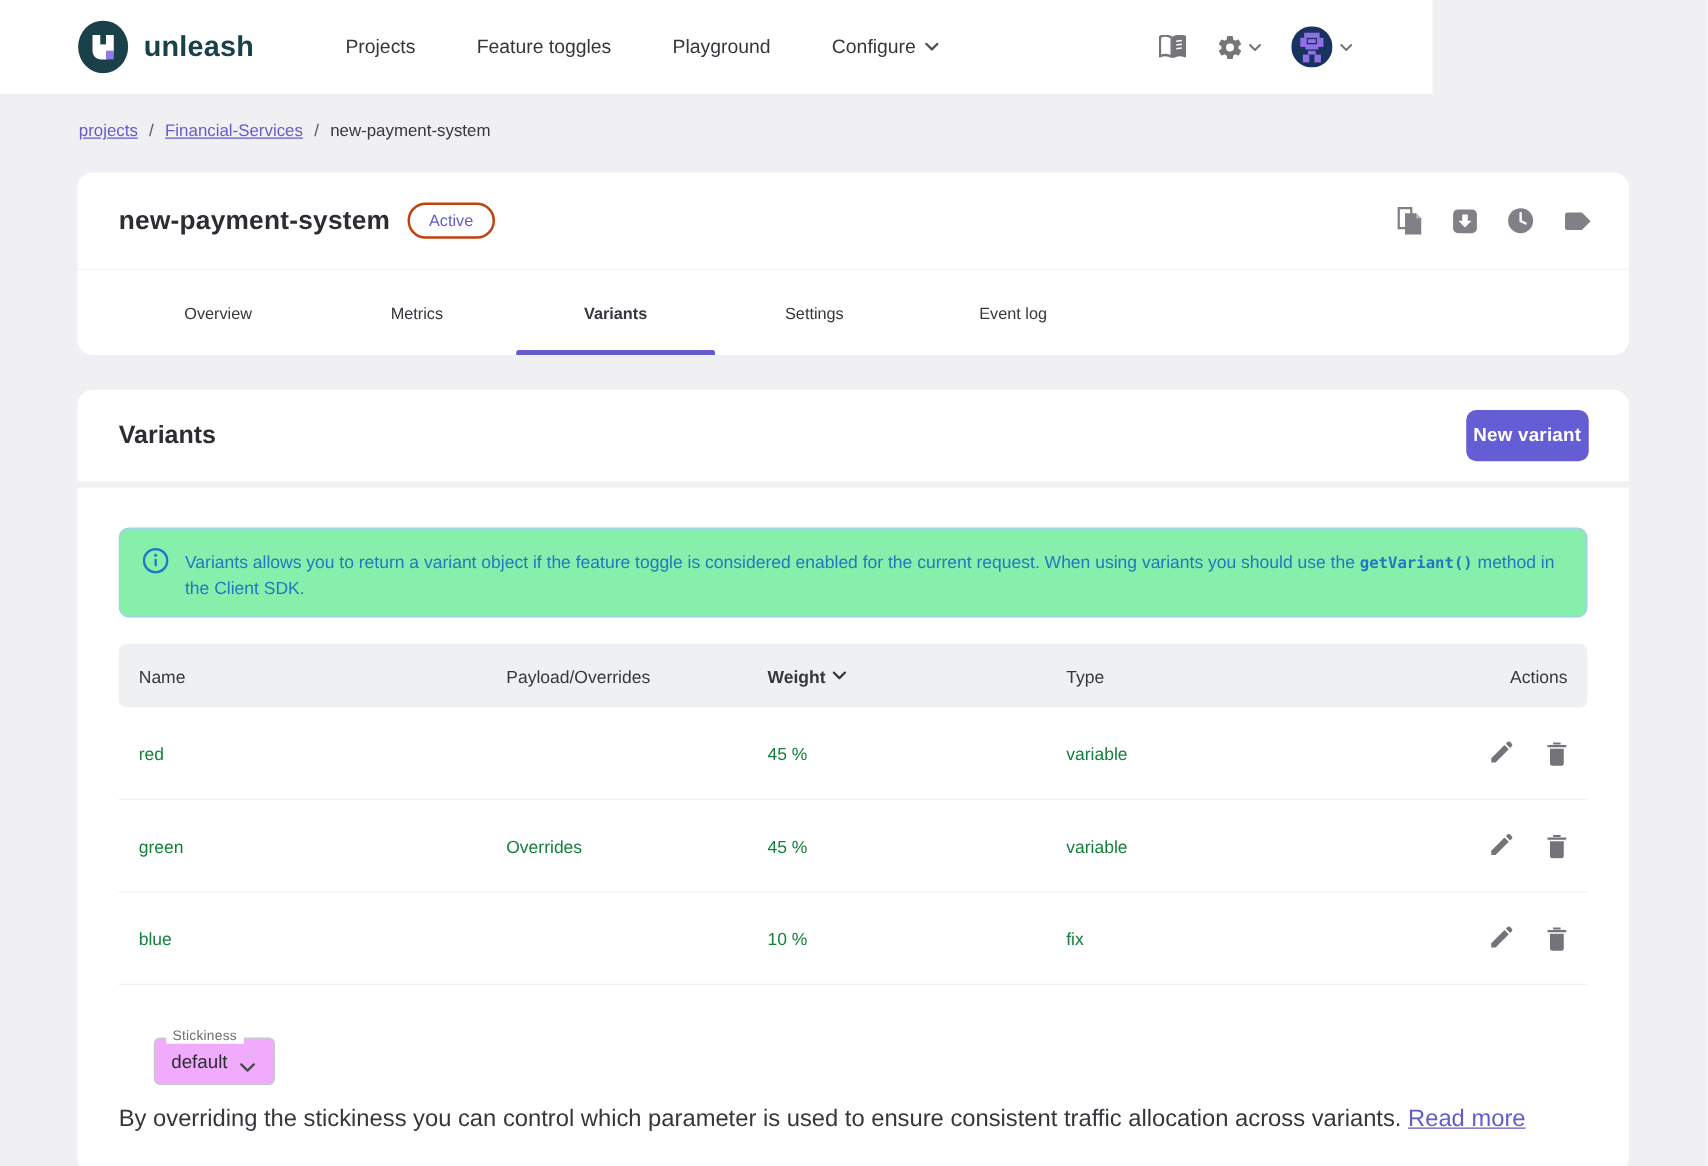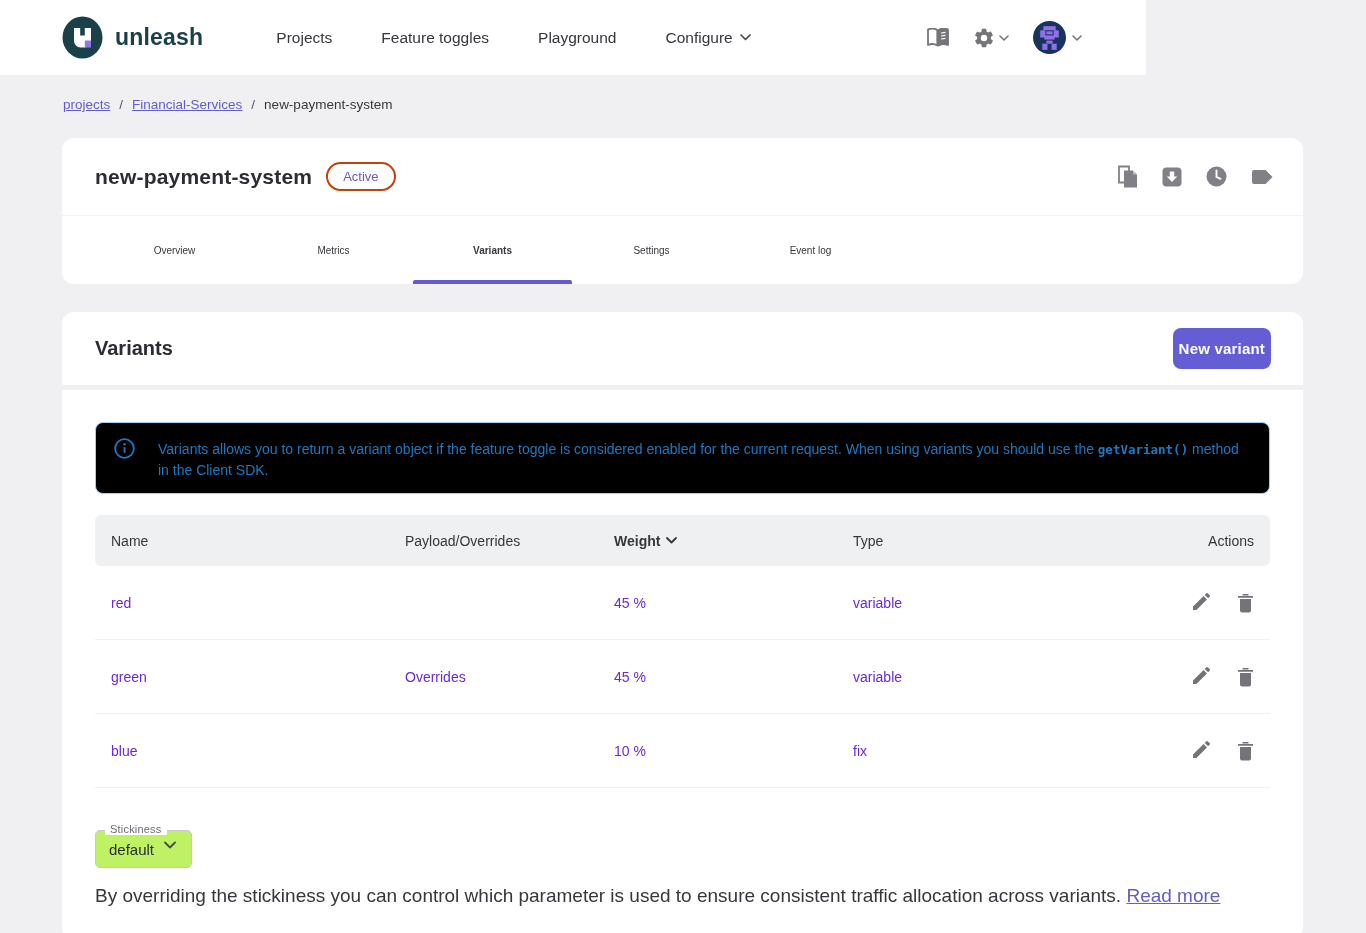--- a/index.html
+++ b/index.html
@@ -56,21 +56,21 @@
   }
   .feature-actions { display:flex; align-items:center; gap:22px; }
   .feature-actions .icon-btn { color:#808086; }
 
   .tabs-row {
     border-top:1px solid #f2f2f4;
     display:flex; padding-left:33px; height:69px; align-items:stretch;
   }
   .tab {
     width:159px; display:flex; align-items:center; justify-content:center;
-    font-size:10px; color:#36363d; cursor:pointer; position:relative;
+    font-size:13px; color:#36363d; cursor:pointer; position:relative;
   }
   .tab.active { font-weight:700; }
   .tab.active::after {
     content:""; position:absolute; left:0; right:0; bottom:0; height:4px;
     background:#635cc9; border-radius:2px 2px 0 0;
   }
 
   
   .variants-card { margin-top:28px; }
   .variants-head {
@@ -81,22 +81,22 @@
   .section-title { font-size:20px; font-weight:700; color:#2c2c33; }
   .primary-btn {
     background:#655dd4; color:#fff; font-size:15px; font-weight:700;
     border:none; border-radius:8px; padding:12px 6px; cursor:pointer;
     font-family:"Liberation Sans", sans-serif; letter-spacing:0.2px;
   }
   .variants-body { padding:32px 33px 32px; }
 
   
   .info-alert {
-    background:#000000; border:1px solid #9fcdf3; border-radius:8px;
-    display:flex; align-items:flex-start; gap:23px;
+    background:#86efac; border:1px solid #9fcdf3; border-radius:8px;
+    display:flex; align-items:flex-start; gap:13px;
     padding:13px 16px 13px 18px; color:#1f78c1; font-size:14px; line-height:20px;
   }
   .info-alert .alert-text { padding-top:3px; }
   .code-inline {
     font-family:"DejaVu Sans Mono", monospace; font-weight:700; font-size:12.5px;
   }
 
   
   .variants-table { margin-top:21px; }
   .t-row {
@@ -104,30 +104,30 @@
     grid-template-columns:294px 209px 239px 1fr 112px;
     align-items:center; padding:16px 16px;
   }
   .t-head {
     background:#eff0f2; border-radius:6px; height:51px;
     font-size:14px; color:#36363d;
   }
   .t-head .sortable { cursor:pointer; }
   .th-weight { font-weight:700; display:flex; align-items:center; gap:6px; }
   .col-actions { text-align:right; }
-  .t-body-row { height:74px; border-bottom:1px solid #f1f1f3; font-size:14px; color:#6d28d9; }
+  .t-body-row { height:74px; border-bottom:1px solid #f1f1f3; font-size:14px; color:#15803d; }
   .row-actions { display:flex; justify-content:flex-end; gap:27px; }
   .row-actions .icon-btn { color:#737379; }
 
   
   .stickiness-wrap { margin-top:42px; }
   .select-box {
-    position:relative; display:inline-flex; align-items:flex-start; gap:10px;
+    position:relative; display:inline-flex; align-items:flex-end; gap:10px;
     border:1px solid #c7c7cc; border-radius:5px; padding:10px 12px 9px 13px;
-    cursor:pointer; background:#bef264; min-width:97px;
+    cursor:pointer; background:#f0abfc; min-width:97px;margin-left:28px;
   }
   .select-label {
     position:absolute; top:-8px; left:9px; background:#fff; padding:0 5px;
     font-size:11px; color:#6d6d75; letter-spacing:0.2px;
   }
   .select-value { font-size:15px; color:#2c2c33; }
 
   .footer-note { margin-top:17px; font-size:19px; color:#36363d; }
   .footer-link { color:#635cc9; text-decoration:underline; cursor:pointer; }
 

